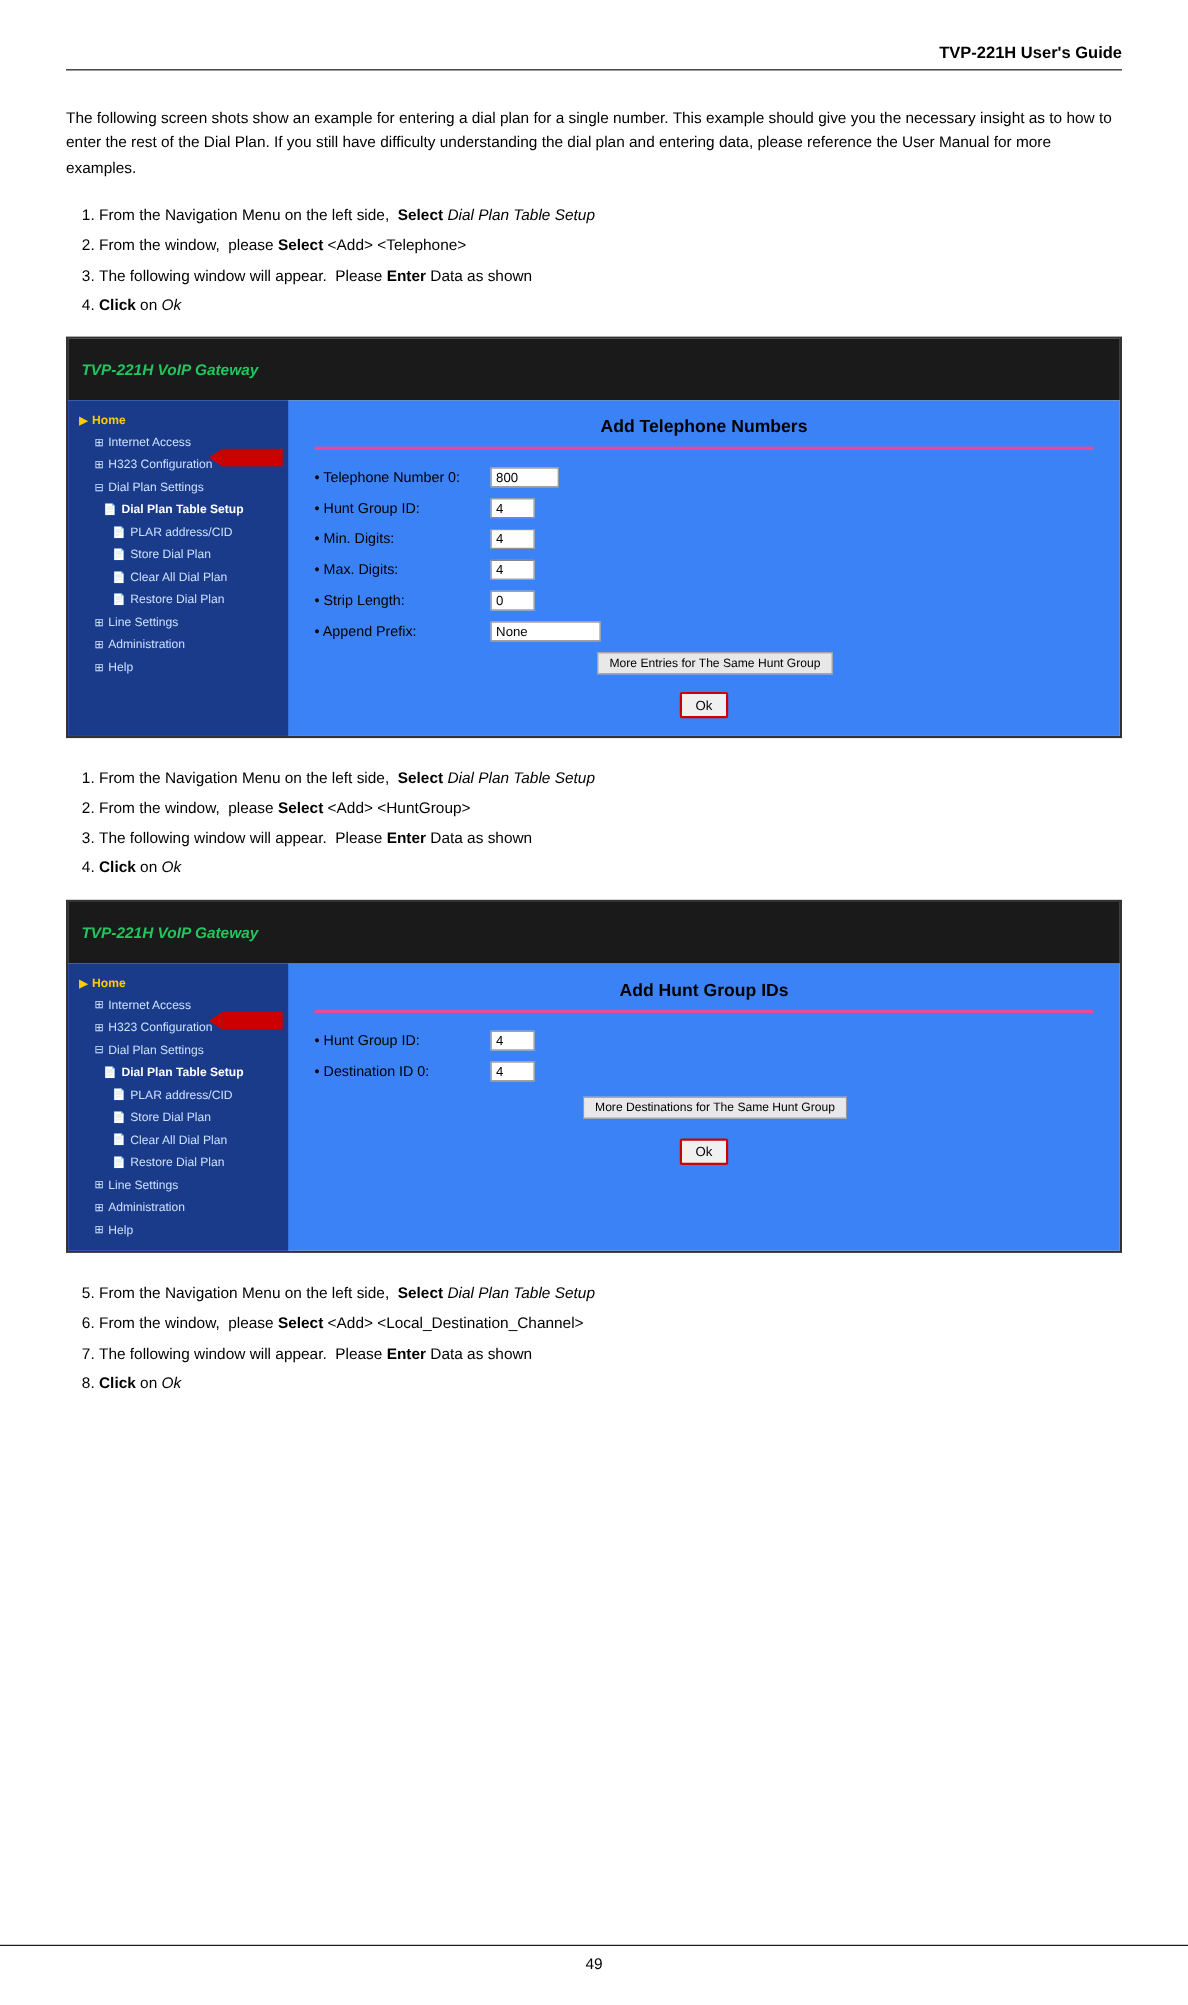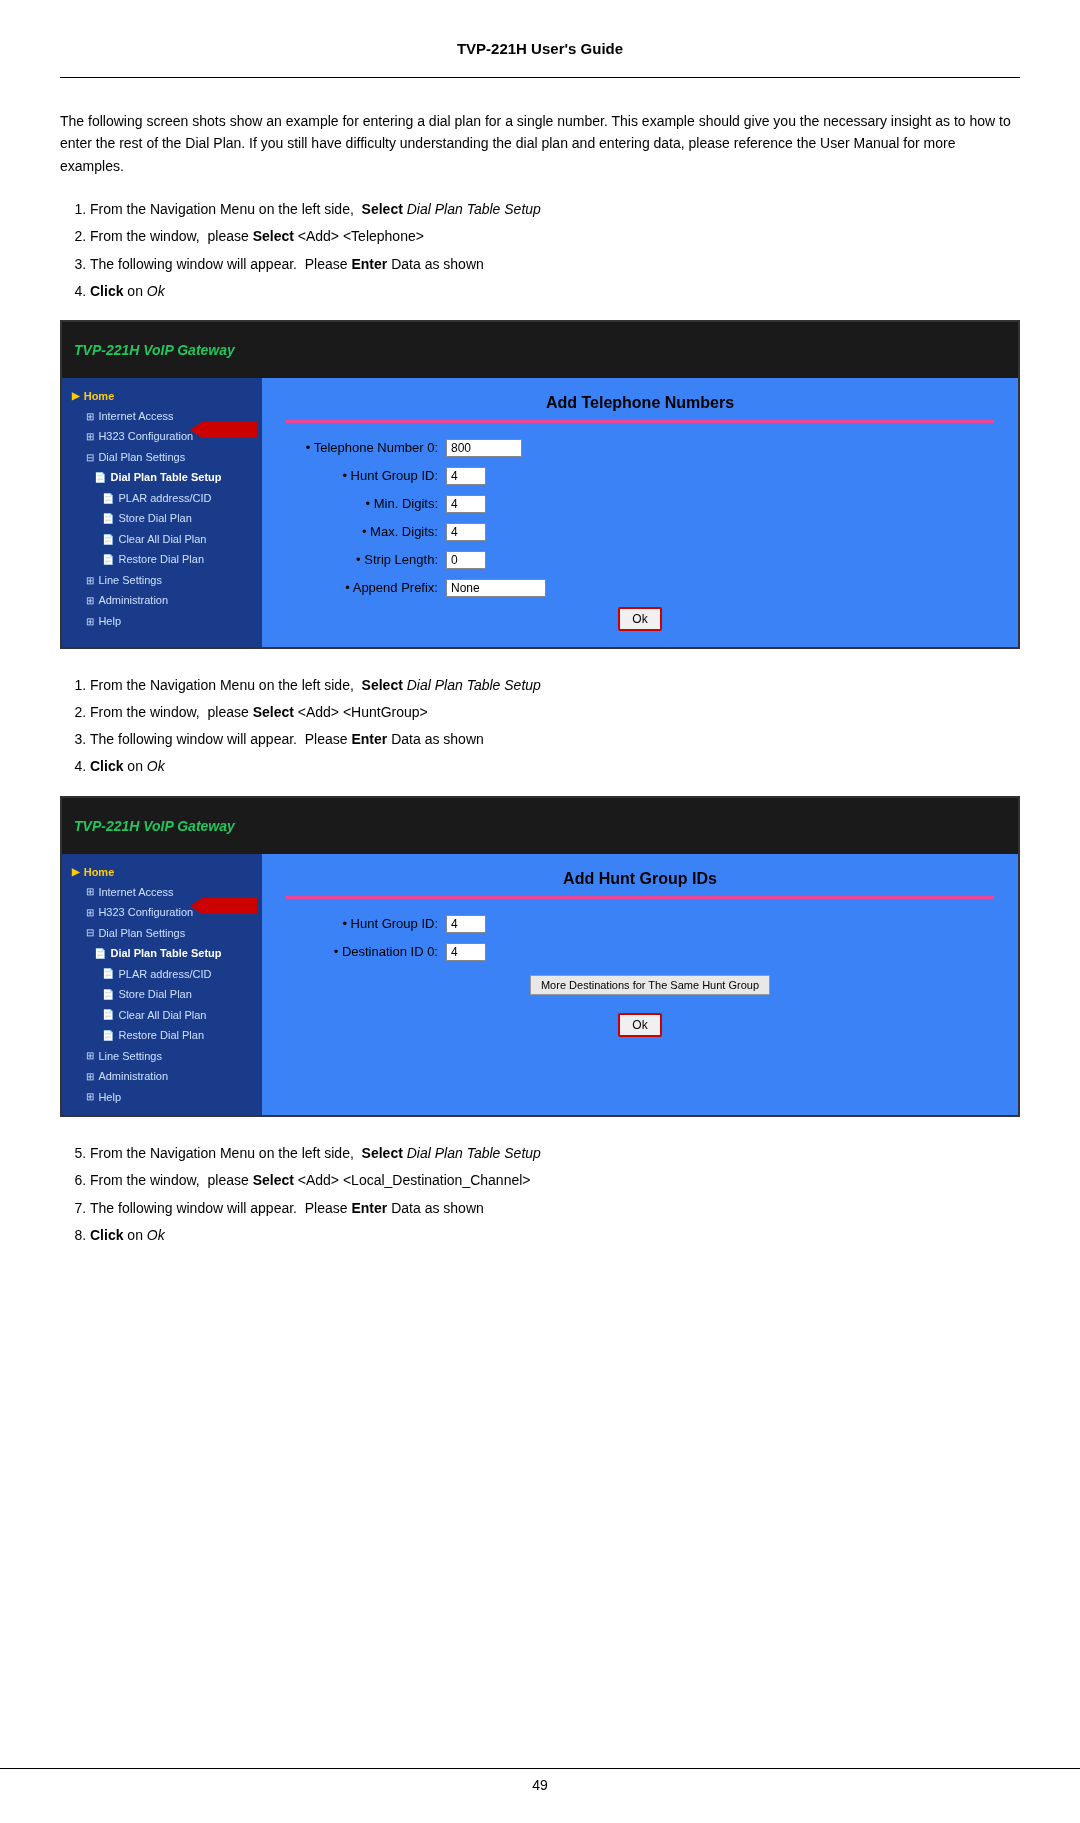--- a/index.html
+++ b/index.html
@@ -7,25 +7,25 @@
       font-family: Arial, sans-serif;
       font-size: 14px;
       background: #fff;
       color: #000;
       width: 1080px;
       min-height: 1823px;
       padding: 40px 60px;
       position: relative;
     }
     .page-header {
-      text-align: center;
+      text-align: right;
       font-size: 15px;
       font-style: italic;
       border-bottom: 1px solid #000;
-      padding-bottom: 20px;
+      padding-bottom: 6px;
       margin-bottom: 16px;
     }
     .page-header span { font-style: normal; font-weight: bold; }
     .intro-text {
       font-size: 14px;
       line-height: 1.6;
       margin-bottom: 20px;
       margin-top: 32px;
     }
     .steps-list {
@@ -103,21 +103,20 @@
       margin-bottom: 16px;
     }
     .form-row {
       display: flex;
       align-items: center;
       margin-bottom: 10px;
       font-size: 13px;
     }
     .form-row .label {
       min-width: 160px;
-      text-align: right;
       padding-right: 8px;
     }
     .form-row input[type="text"] {
       border: 1px solid #888;
       padding: 1px 4px;
       font-size: 12px;
       width: 70px;
     }
     .btn-more {
       border: 1px solid #999;
@@ -224,41 +223,44 @@
     <div class="gateway-main" style="position:relative;">
 
       <div style="position:absolute; left:-60px; top:44px; display:flex; align-items:center;">
         <div style="width:55px; height:16px; background:#cc0000; position:relative;">
           <div style="position:absolute; left:-12px; top:0; width:0; height:0; border-top:8px solid transparent; border-bottom:8px solid transparent; border-right:12px solid #cc0000;"></div>
         </div>
       </div>
       <div class="main-title">Add Telephone Numbers</div>
       <div class="form-row">
         <span class="label">• Telephone Number 0:</span>
-        <input type="text" value="800" style="width: 76px;">
+        <input type="text" value="800" style="width: 62px;">
       </div>
       <div class="form-row">
         <span class="label">• Hunt Group ID:</span>
         <input type="text" value="4" style="width: 40px;">
       </div>
       <div class="form-row">
         <span class="label">• Min. Digits:</span>
         <input type="text" value="4" style="width: 40px;">
       </div>
       <div class="form-row">
         <span class="label">• Max. Digits:</span>
         <input type="text" value="4" style="width: 40px;">
       </div>
       <div class="form-row">
         <span class="label">• Strip Length:</span>
         <input type="text" value="0" style="width: 40px;">
       </div>
       <div class="form-row">
         <span class="label">• Append Prefix:</span>
         <input type="text" value="None" style="width: 100px;">
+      </div>
+      <div style="text-align:center; margin-top:10px;">
+        <button class="btn-more">More Entries for The Same Hunt Group</button>
       </div>
       <div class="btn-ok-wrap">
         <button class="btn-ok">Ok</button>
       </div>
     </div>
   </div>
 </div>
 
 <ol class="steps-list">
   <li>From the Navigation Menu on the left side,&nbsp; <b>Select</b> <i>Dial Plan Table Setup</i></li>

